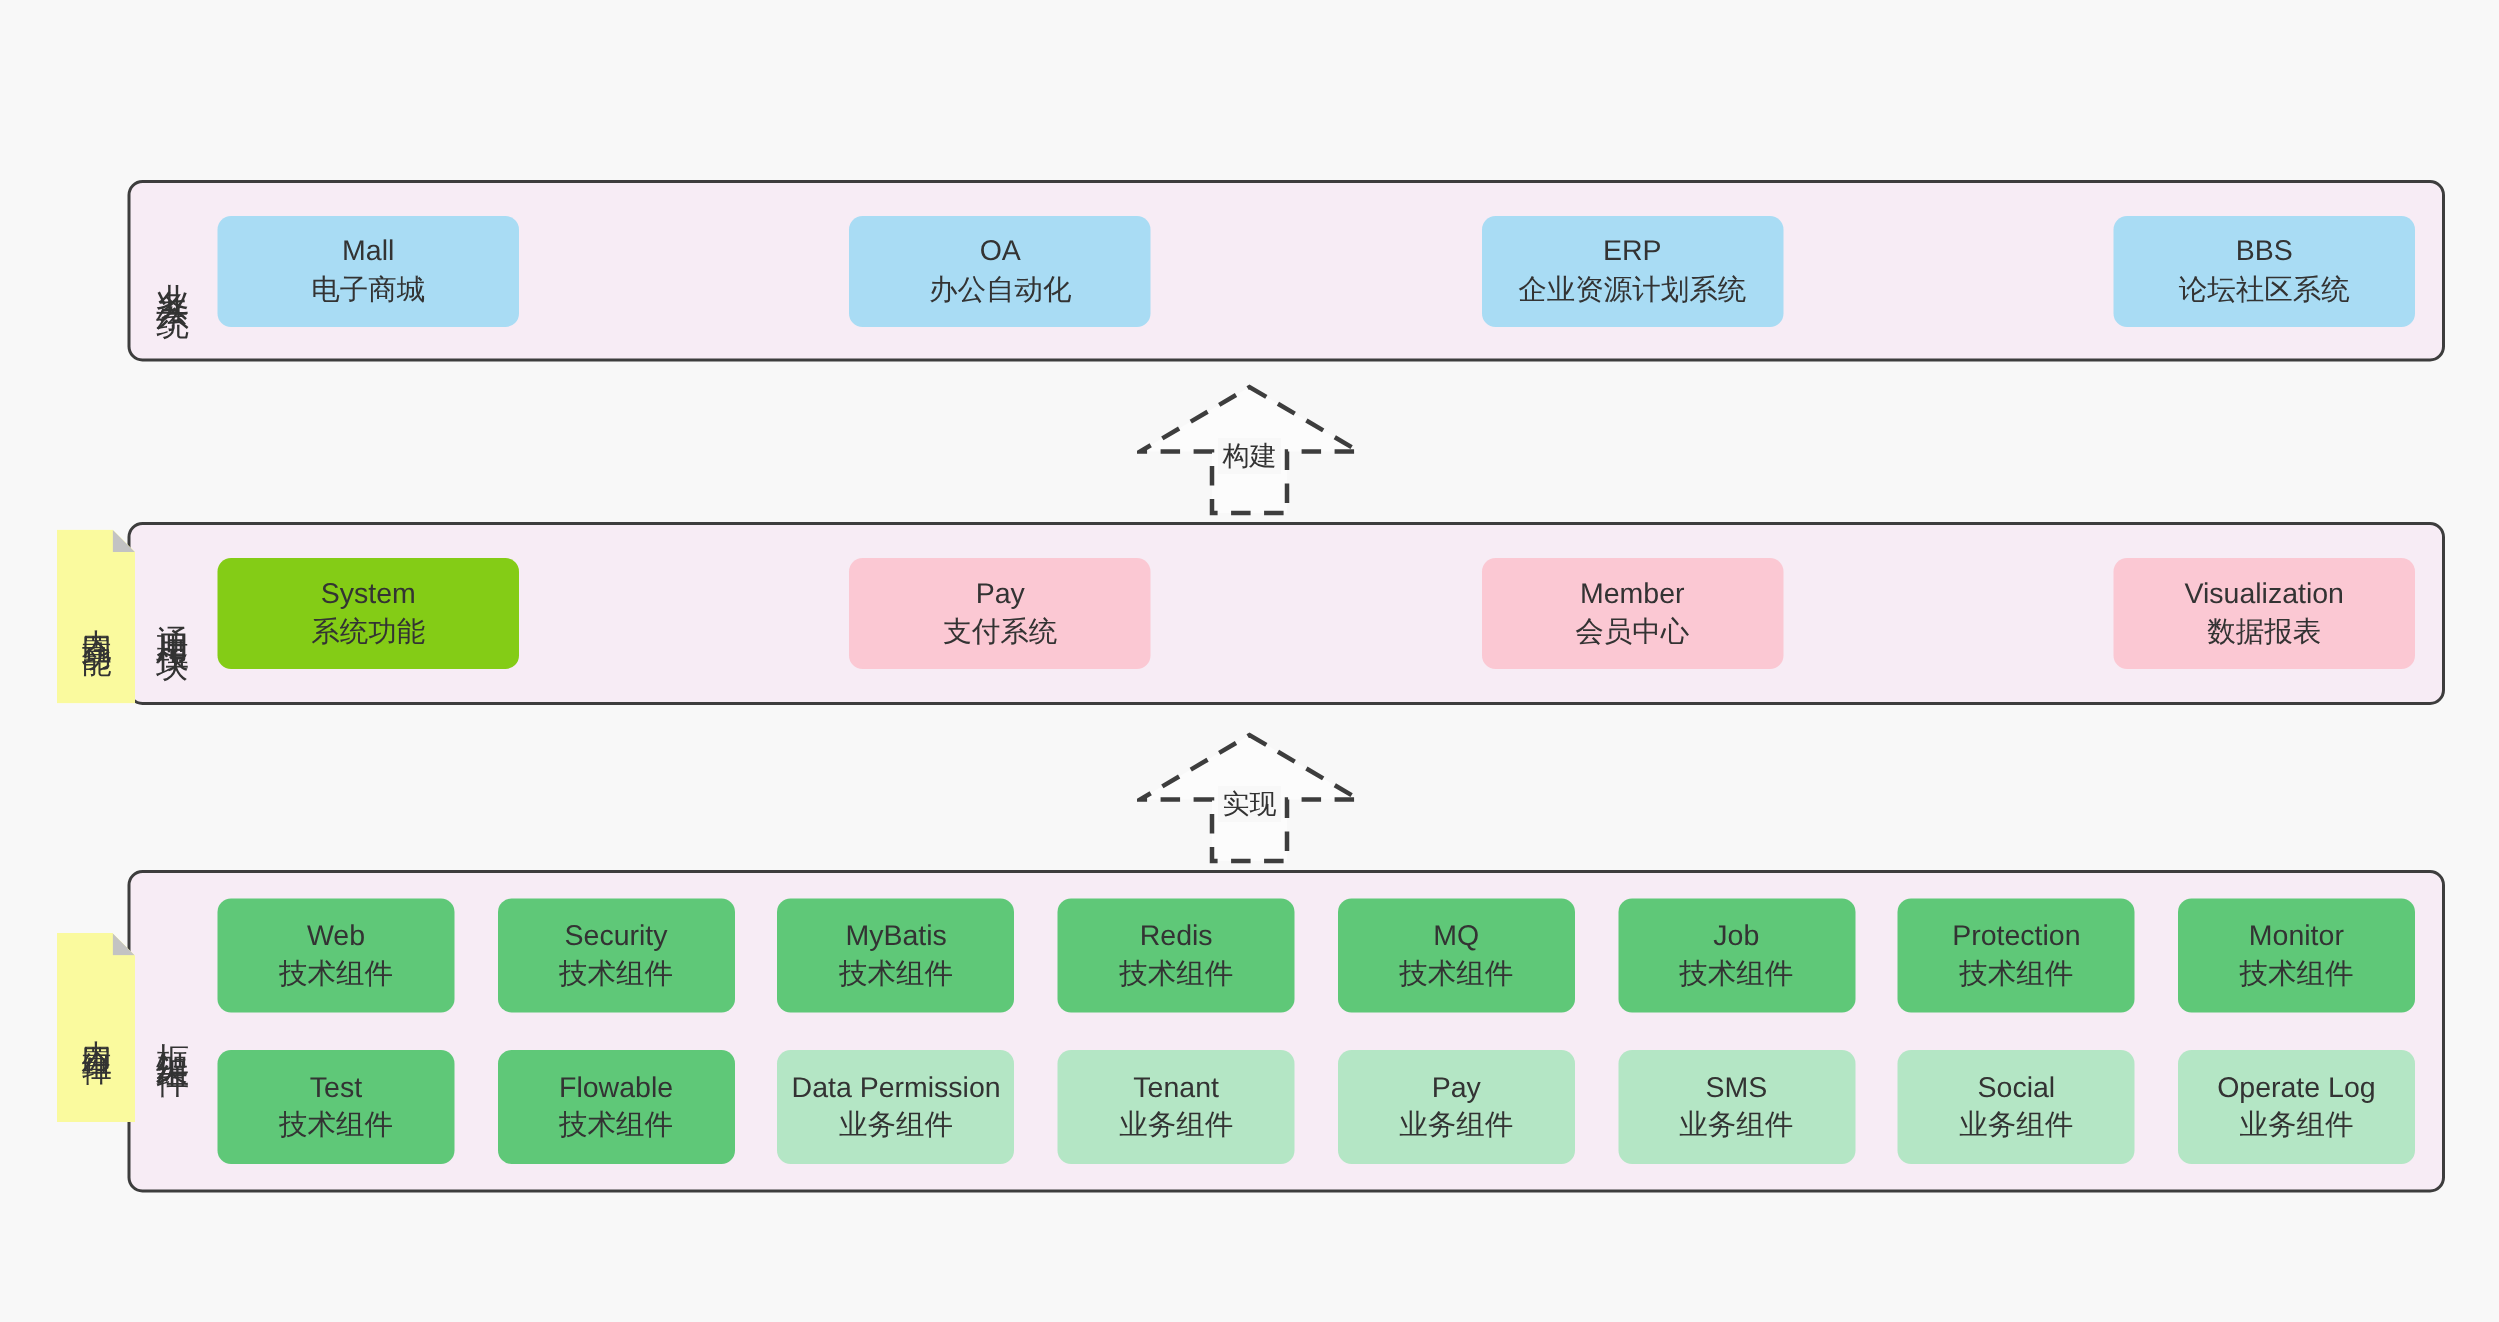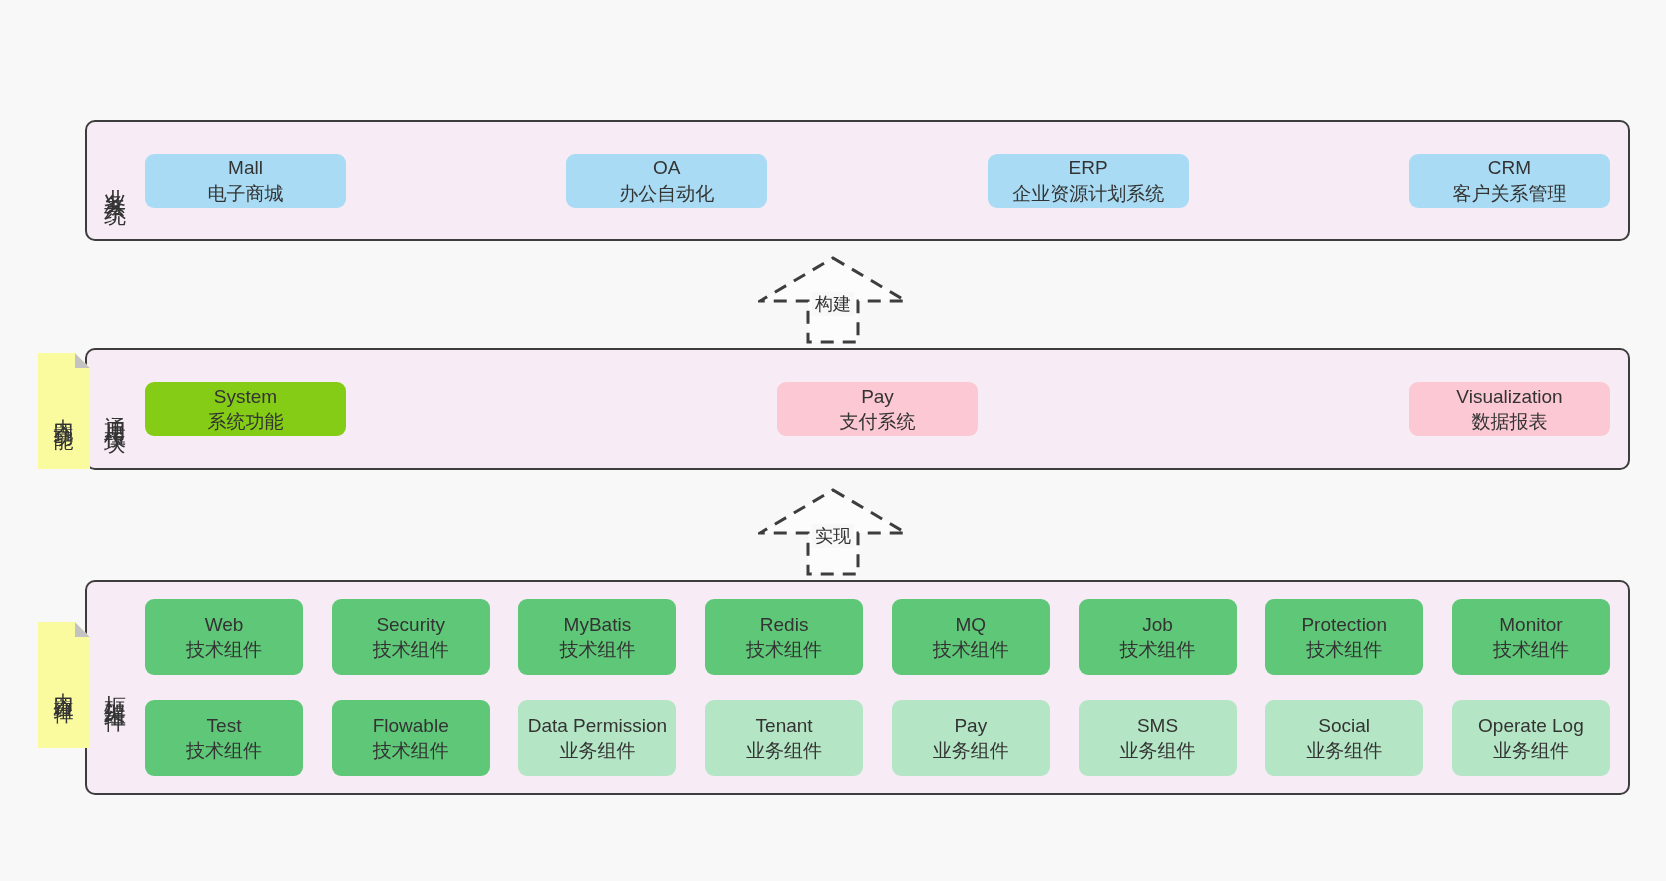--- a/index.html
+++ b/index.html
@@ -34,21 +34,21 @@
     flex:1;display:flex;flex-direction:column;justify-content:center;
     gap:25px;padding:0 18px 0 2px;
   }
   .boxes-row{display:flex;justify-content:space-between;}
 
   .box{
     border-radius:9px;
     display:flex;flex-direction:column;align-items:center;justify-content:center;
     text-align:center;font-size:19px;line-height:1.32;
   }
-  .w6{width:201px;height:54px;}
+  .w6{width:201px;height:74px;}
   .w8{width:158px;height:76px;}
   .blue{background:#a9dcf4;}
   .red{background:#84cc16;}
   .pink{background:#fbc8d3;}
   .green{background:#5fc878;}
   .lightgreen{background:#b4e6c5;}
 
   .sticky{
     position:absolute;width:52px;background:#fafa9e;z-index:3;
     display:flex;align-items:center;justify-content:center;
@@ -87,22 +87,22 @@
     </div>
     <div class="box w6 blue">
       <div>OA</div>
       <div>办公自动化</div>
     </div>
     <div class="box w6 blue">
       <div>ERP</div>
       <div>企业资源计划系统</div>
     </div>
     <div class="box w6 blue">
-      <div>CRM</div>
-      <div>客户关系管理</div>
+      <div>BBS</div>
+      <div>论坛社区系统</div>
     </div>
   </div>
 </div>
 
 <div class="arrow-zone" id="arrow-build">
   <div class="arrow">
     <svg width="150" height="88" viewBox="0 0 150 88">
       <polygon points="75,2 148,45 100,45 100,86 50,86 50,45 2,45" fill="#fcfcfc" stroke="#3d3d3d" stroke-width="3" stroke-dasharray="13 9"></polygon>
     </svg>
     <span class="arrow-label">构建</span>
@@ -120,20 +120,24 @@
   <div class="boxes">
     <div class="box w6 red">
       <div>System</div>
       <div>系统功能</div>
     </div>
     <div class="box w6 pink">
       <div>Pay</div>
       <div>支付系统</div>
     </div>
     <div class="box w6 pink">
+      <div>Member</div>
+      <div>会员中心</div>
+    </div>
+    <div class="box w6 pink">
       <div>Visualization</div>
       <div>数据报表</div>
     </div>
   </div>
 </div>
 
 <div class="arrow-zone" id="arrow-implement">
   <div class="arrow">
     <svg width="150" height="88" viewBox="0 0 150 88">
       <polygon points="75,2 148,45 100,45 100,86 50,86 50,45 2,45" fill="#fcfcfc" stroke="#3d3d3d" stroke-width="3" stroke-dasharray="13 9"></polygon>

